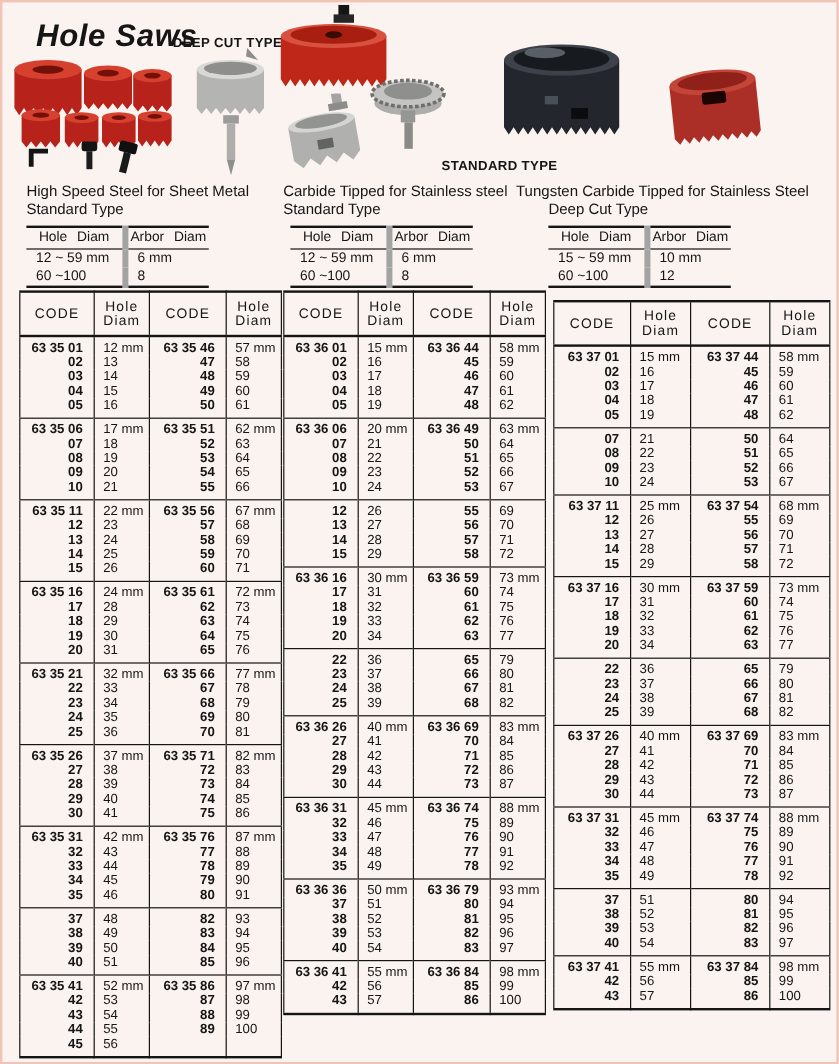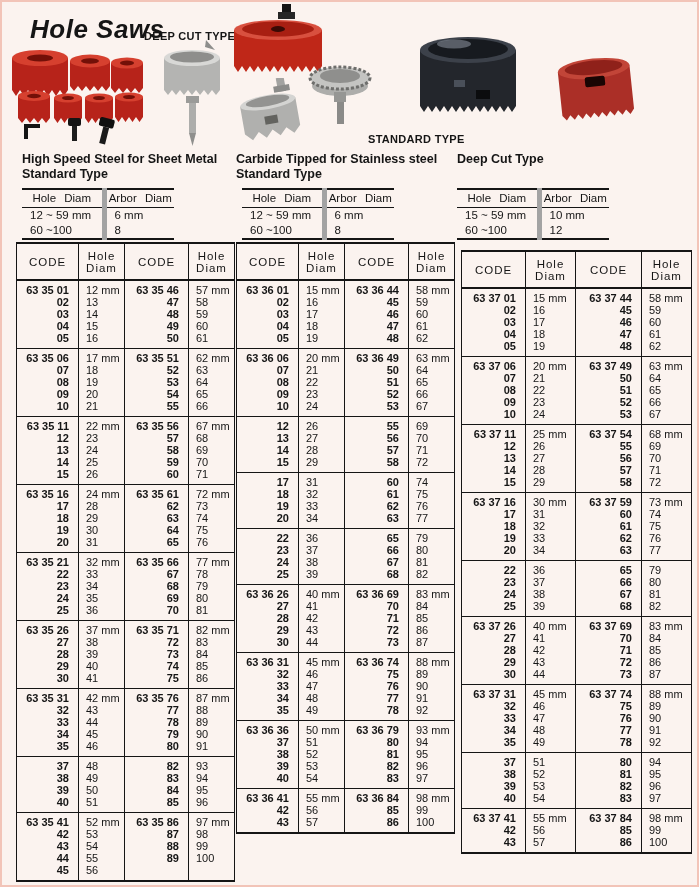--- a/index.html
+++ b/index.html
@@ -6,21 +6,21 @@
   html,body{width:699px;height:887px}
   body{
     position:relative;overflow:hidden;
     background:#fbf3ef;color:#151515;
     font-family:"Liberation Sans","DejaVu Sans",sans-serif;
     border:2px solid #f2c4b8;
   }
   .abs{position:absolute}
   .page-title{font-size:26px;font-weight:bold;font-style:italic;letter-spacing:.5px}
   .photo-label{font-size:11px;font-weight:bold;letter-spacing:.3px;white-space:nowrap}
-  .sec-title{font-size:12.5px;font-weight:bold;line-height:15px;white-space:nowrap}
+  .sec-title{font-size:12.5px;font-weight:normal;line-height:15px;white-space:nowrap}
   .sec-title .indent{padding-left:27px}
 
   
   table{border-collapse:collapse}
   table.spec{font-size:11.5px;border-top:2px solid #151515;border-bottom:2px solid #151515;table-layout:fixed}
   table.spec th{font-weight:normal;border-bottom:1px solid #151515;padding:2px 0 3px;text-align:center;word-spacing:5px;white-space:nowrap}
   table.spec td{padding:1px 0 1px 8px;line-height:13px;white-space:nowrap}
   table.spec th+th,table.spec td+td{border-left:5px solid #a3a3a3}
   .c-s1{width:82px}.c-s2{width:70px}
 
@@ -152,20 +152,21 @@
 
 <div class="abs sec-title" style="left:20px;top:150px">
   <div>High Speed Steel for Sheet Metal</div>
   <div>Standard Type</div>
 </div>
 <div class="abs sec-title" style="left:234px;top:150px">
   <div>Carbide Tipped for Stainless steel</div>
   <div>Standard Type</div>
 </div>
 <div class="abs sec-title" style="left:428px;top:150px">
+  <div>Tungsten Carbide Tipped for Stainless Steel</div>
   <div class="indent">Deep Cut Type</div>
 </div>
 
 <table class="spec abs" style="left:20px;top:186px">
   <colgroup>
       <col class="c-s1">
       <col class="c-s2">
     </colgroup>
   <thead>
       <tr>
@@ -630,20 +631,26 @@
         </tr>
         <tr>
           <td class="code">15</td>
           <td class="hole">29</td>
           <td class="code">58</td>
           <td class="hole">72</td>
         </tr>
       </tbody>
       <tbody>
         <tr>
+          <td class="code">63 36 16</td>
+          <td class="hole">30 mm</td>
+          <td class="code">63 36 59</td>
+          <td class="hole">73 mm</td>
+        </tr>
+        <tr>
           <td class="code">17</td>
           <td class="hole">31</td>
           <td class="code">60</td>
           <td class="hole">74</td>
         </tr>
         <tr>
           <td class="code">18</td>
           <td class="hole">32</td>
           <td class="code">61</td>
           <td class="hole">75</td>
@@ -848,26 +855,20 @@
         </tr>
         <tr>
           <td class="code">05</td>
           <td class="hole">19</td>
           <td class="code">48</td>
           <td class="hole">62</td>
         </tr>
       </tbody>
       <tbody>
         <tr>
-          <td class="code">63 37 06</td>
-          <td class="hole">20 mm</td>
-          <td class="code">63 37 49</td>
-          <td class="hole">63 mm</td>
-        </tr>
-        <tr>
           <td class="code">07</td>
           <td class="hole">21</td>
           <td class="code">50</td>
           <td class="hole">64</td>
         </tr>
         <tr>
           <td class="code">08</td>
           <td class="hole">22</td>
           <td class="code">51</td>
           <td class="hole">65</td>

